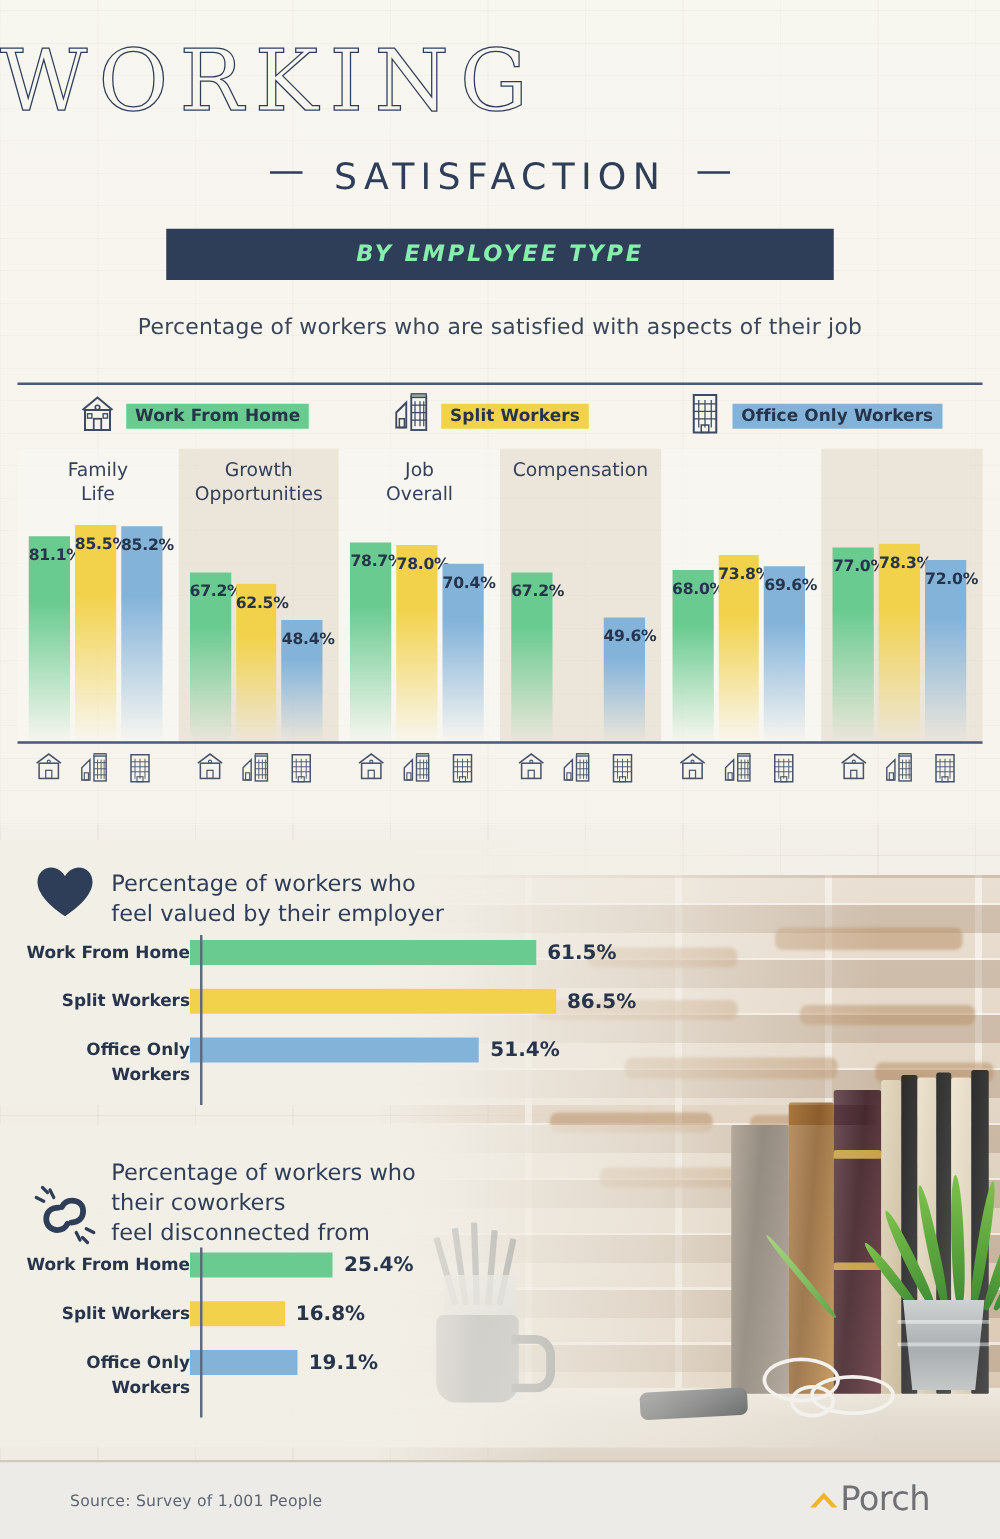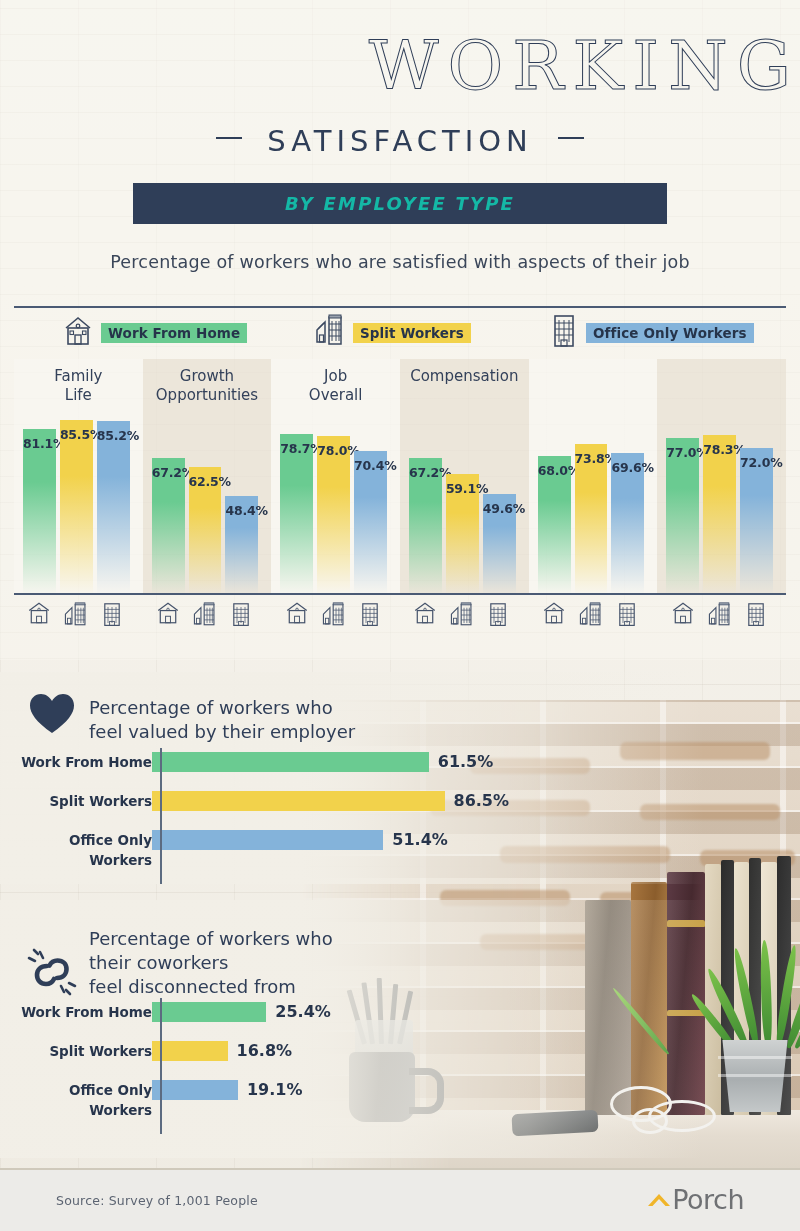--- a/index.html
+++ b/index.html
@@ -51,30 +51,30 @@
   .phone{position:absolute;left:512px;top:1112px;width:86px;height:22px;border-radius:6px;
     background:linear-gradient(180deg,#53585c,#2e3336);transform:rotate(-3deg);}
   .cord{position:absolute;border:3px solid #f3f2ef;border-radius:50%;}
 
   
   .panel{position:absolute;background:rgba(247,245,239,.93);}
   .panel-fade{position:absolute;
     background:linear-gradient(90deg,rgba(242,239,231,.96) 0%,rgba(242,239,231,.94) 38%,rgba(242,239,231,.55) 66%,rgba(242,239,231,0) 88%);}
 
   
-  .title{position:absolute;left:0;right:0;top:26px;text-align:right;
+  .title{position:absolute;left:0;right:0;top:26px;text-align:left;
     font-family:"DejaVu Serif","Liberation Serif",serif;
     font-size:68px;letter-spacing:9px;color:#2f3e58;
     -webkit-text-stroke:1px #2f3e58;color:transparent;font-weight:400;}
   .subtitle-wrap{position:absolute;left:0;right:0;top:124px;text-align:center;color:#2f3e58;}
   .subtitle{display:inline-block;font-size:29px;letter-spacing:5px;vertical-align:middle;}
   .dash{display:inline-block;width:26px;height:2px;background:#2f3e58;vertical-align:middle;margin:0 20px 6px;}
   .band{position:absolute;left:133px;top:183px;width:534px;height:41px;background:#2f3e58;
     display:flex;align-items:center;justify-content:center;}
-  .band span{color:#14b8a6;font-size:18px;font-style:italic;letter-spacing:2.2px;font-weight:600;}
+  .band span{color:#86efac;font-size:18px;font-style:italic;letter-spacing:2.2px;font-weight:600;}
   .lede{position:absolute;left:0;right:0;top:252px;text-align:center;font-size:17.5px;color:#3a4659;letter-spacing:.2px;}
 
   .rule{position:absolute;height:2px;background:#4a5a74;}
 
   
   .legend{position:absolute;left:14px;top:312px;width:772px;height:42px;display:flex;align-items:center;}
   .legend-item{display:flex;align-items:center;}
   .legend-chip{font-size:13.5px;color:#26344a;padding:2px 7px;font-weight:600;margin-left:7px;letter-spacing:.1px;}
 
   
@@ -289,24 +289,20 @@
         </div>
       </div>
       <div class="grp alt" style="left: 386px; width: 128.667px;">
         <div class="grp-label">
           <div>Compensation</div>
         </div>
         <div class="bars">
           <div class="bar" style="left: 9px; width: 32.8889px; height: 137.387px;">
             <div class="fill" style="background: linear-gradient(rgb(106, 203, 145) 0%, rgb(106, 203, 145) 32%, rgba(106, 203, 145, 0.55) 62%, rgba(106, 203, 145, 0.1) 92%, rgba(106, 203, 145, 0) 100%);"></div>
             <div class="val">67.2%</div>
-          </div>
-          <div class="bar" style="left: 45.8889px; width: 32.8889px; height: 120.827px;">
-            <div class="fill" style="background: linear-gradient(rgb(242, 210, 75) 0%, rgb(242, 210, 75) 32%, rgba(242, 210, 75, 0.55) 62%, rgba(242, 210, 75, 0.1) 92%, rgba(242, 210, 75, 0) 100%);"></div>
-            <div class="val">59.1%</div>
           </div>
           <div class="bar" style="left: 82.7778px; width: 32.8889px; height: 101.404px;">
             <div class="fill" style="background: linear-gradient(rgb(132, 179, 218) 0%, rgb(132, 179, 218) 32%, rgba(132, 179, 218, 0.55) 62%, rgba(132, 179, 218, 0.1) 92%, rgba(132, 179, 218, 0) 100%);"></div>
             <div class="val">49.6%</div>
           </div>
         </div>
       </div>
       <div class="grp plain" style="left: 514.667px; width: 128.667px;">
         <div class="bars">
           <div class="bar" style="left: 9px; width: 32.8889px; height: 139.022px;">

